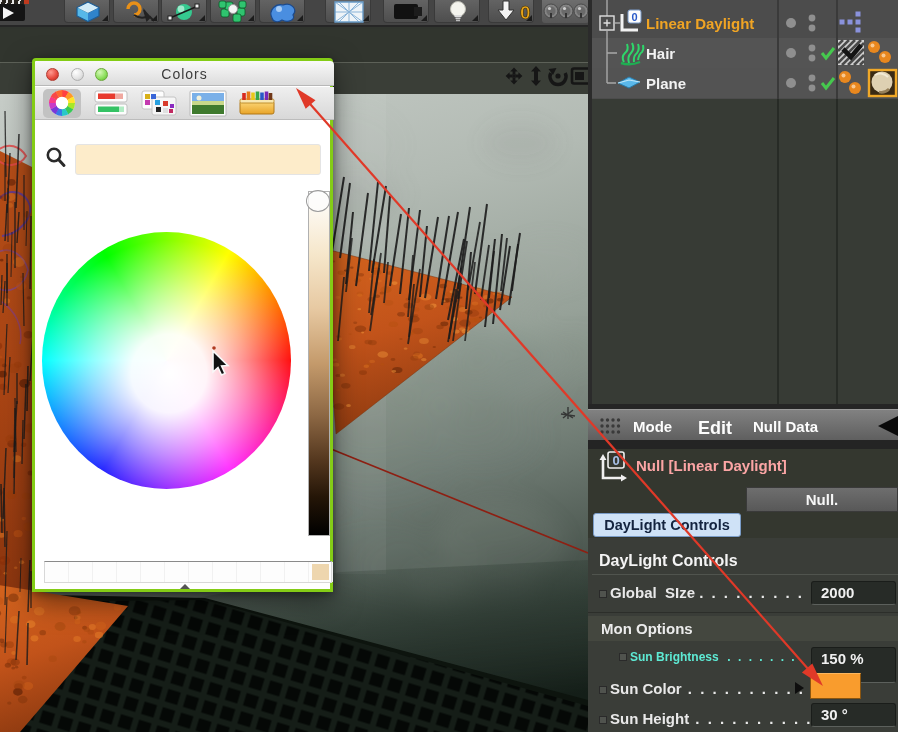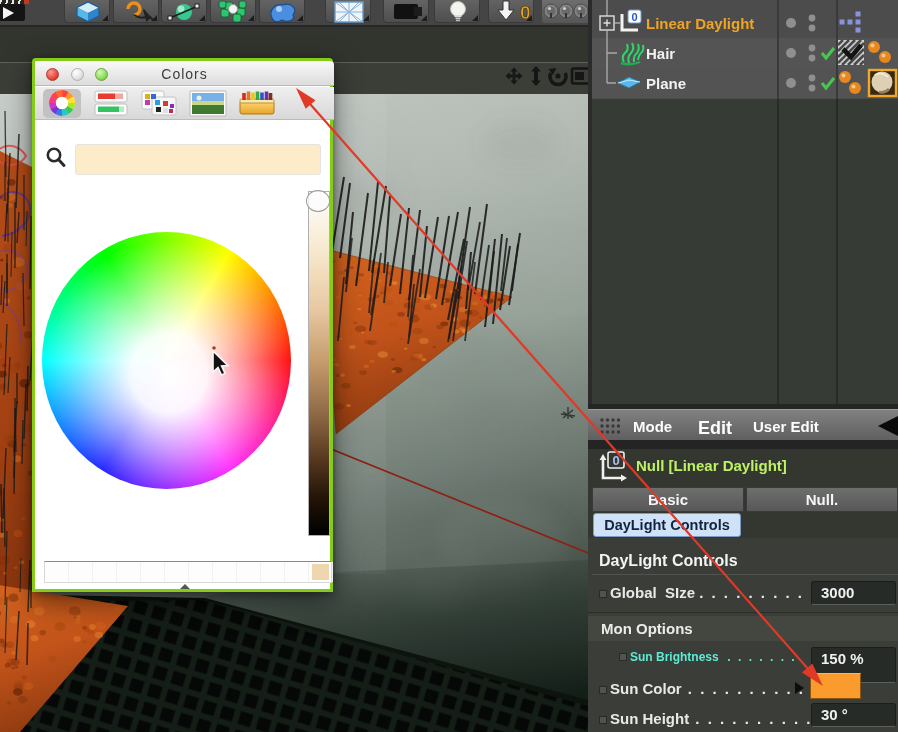--- a/index.html
+++ b/index.html
@@ -620,42 +620,41 @@
           <circle cx="30.5" cy="16" r="1.7"></circle>
           <circle cx="14.0" cy="22" r="1.7"></circle>
           <circle cx="19.5" cy="22" r="1.7"></circle>
           <circle cx="25.0" cy="22" r="1.7"></circle>
           <circle cx="30.5" cy="22" r="1.7"></circle>
         </g>
         <path d="M290,16 L310,6 L310,26 Z" fill="#0a0a0a"></path>
       </svg>
       <div class="abs" style="left:45px;top:8px;font-size:15px;font-weight:bold;color:#fdfdfd">Mode</div>
       <div class="abs" style="left:110px;top:8px;font-size:18px;font-weight:bold;color:#fdfdfd">Edit</div>
-      <div class="abs" style="left:165px;top:8px;font-size:15px;font-weight:bold;color:#fdfdfd">User Edit</div>
+      <div class="abs" style="left:165px;top:8px;font-size:15px;font-weight:bold;color:#fdfdfd">Null Data</div>
     </div>
 <div class="abs" style="left:588px;top:440px;width:310px;height:9px;background:#242424"></div>
 <div class="abs" style="left:588px;top:449px;width:310px;height:89px;background:#34372f"></div>
 <svg class="abs" style="left:588px;top:449px" width="310" height="40" viewBox="0 0 310 40">
   <g stroke="#f0f0f0" stroke-width="2.6" fill="none">
         <path d="M15,11 L15,29 L33,29"></path>
       </g>
   <path d="M15,5 l-3.5,6 h7 z M39,29 l-6,-3.5 v7 z" fill="#f0f0f0"></path>
   <rect x="20" y="3" width="16" height="16" rx="2" fill="none" stroke="#f0f0f0" stroke-width="1.6"></rect>
   <text x="28" y="16" font-size="13" font-weight="bold" fill="#a8c0e8" text-anchor="middle">0</text>
 </svg>
-<div class="abs" style="left:636px;top:457px;font-size:15px;font-weight:bold;color:#bef264">Null [Linear Daylight]</div>
-<div class="abs" style="left:592px;top:487px;width:152px;height:25px;background:linear-gradient(180deg,#6e6e6e,#585858);border:1px solid #3a3a3a;text-align:center;font-size:15px;font-weight:bold;color:#f6f6f6;line-height:24px">Basic</div>
+<div class="abs" style="left:636px;top:457px;font-size:15px;font-weight:bold;color:#fca5a5">Null [Linear Daylight]</div>
 <div class="abs" style="left:746px;top:487px;width:152px;height:25px;background:linear-gradient(180deg,#6e6e6e,#585858);border:1px solid #3a3a3a;text-align:center;font-size:15px;font-weight:bold;color:#f6f6f6;line-height:24px">Null.</div>
 <div class="abs" style="left:592px;top:487px;width:306px;height:25px;background:transparent"></div>
 <div class="abs" style="left:588px;top:538px;width:310px;height:194px;background:#3a3d38"></div>
 <div class="abs" style="left:593px;top:513px;width:148px;height:24px;background:#cfe2f7;border:1.5px solid #7a9cc8;border-radius:3px;text-align:center;font-size:14.5px;font-weight:bold;color:#13233f;line-height:22px">DayLight Controls</div>
 <div class="abs" style="left:599px;top:552px;font-size:16px;font-weight:bold;color:#f4f4f4">DayLight Controls</div>
 <div class="abs" style="left:592px;top:574px;width:306px;height:1px;background:#50544e"></div>
 <div class="abs" style="left:599px;top:584px;width:200px;font-size:15px;font-weight:bold;color:#e9e9e9;white-space:nowrap"><span style="display:inline-block;width:8px;height:8px;background:#50534e;border:1px solid #2a2a2a;margin-right:3px"></span>Global&nbsp; SIze&nbsp;<span style="font-weight:bold;letter-spacing:2px">. . . . . . . . . .</span></div>
-<div class="abs" style="left:811px;top:581px;width:85px;height:24px;background:#272b27;border:1px solid #1a1d1a;border-bottom-color:#5c605c;border-radius:3px;font-size:15px;font-weight:bold;color:#f0f0f0;line-height:22px;padding-left:9px">3000</div>
+<div class="abs" style="left:811px;top:581px;width:85px;height:24px;background:#272b27;border:1px solid #1a1d1a;border-bottom-color:#5c605c;border-radius:3px;font-size:15px;font-weight:bold;color:#f0f0f0;line-height:22px;padding-left:9px">2000</div>
 <div class="abs" style="left:588px;top:612px;width:310px;height:1px;background:#2c2e2a"></div>
 <div class="abs" style="left:588px;top:616px;width:310px;height:25px;background:#44473f"></div>
 <div class="abs" style="left:601px;top:620px;font-size:15px;font-weight:bold;color:#ececec">Mon Options</div>
 <div class="abs" style="left:619px;top:650px;width:200px;font-size:12px;font-weight:bold;color:#5eead4;white-space:nowrap"><span style="display:inline-block;width:8px;height:8px;background:#50534e;border:1px solid #2a2a2a;margin-right:3px"></span>Sun Brightness&nbsp;<span style="font-weight:bold;letter-spacing:2px">&nbsp;. . . . . . .</span></div>
 <div class="abs" style="left:811px;top:647px;width:85px;height:36px;background:#272b27;border:1px solid #1a1d1a;border-bottom-color:#5c605c;border-radius:3px;font-size:15px;font-weight:bold;color:#f0f0f0;line-height:22px;padding-left:9px">150 %</div>
 <div class="abs" style="left:599px;top:680px;width:200px;font-size:15px;font-weight:bold;color:#e9e9e9;white-space:nowrap"><span style="display:inline-block;width:8px;height:8px;background:#50534e;border:1px solid #2a2a2a;margin-right:3px"></span>Sun Color<span style="font-weight:bold;letter-spacing:2px">&nbsp;. . . . . . . . . . .</span></div>
 <div class="abs" style="left:795px;top:682px;width:0;height:0;border-left:9px solid #0e0e0e;border-top:6px solid transparent;border-bottom:6px solid transparent"></div>
 <div class="abs" style="left:810px;top:673px;width:51px;height:26px;background:#f99c2d;border:1px solid #8a5510;border-top-color:#fbb65e"></div>
 <div class="abs" style="left:599px;top:710px;width:200px;font-size:15px;font-weight:bold;color:#e9e9e9;white-space:nowrap"><span style="display:inline-block;width:8px;height:8px;background:#50534e;border:1px solid #2a2a2a;margin-right:3px"></span>Sun Height<span style="font-weight:bold;letter-spacing:2px">&nbsp;. . . . . . . . . . .</span></div>
 <div class="abs" style="left:811px;top:703px;width:85px;height:24px;background:#272b27;border:1px solid #1a1d1a;border-bottom-color:#5c605c;border-radius:3px;font-size:15px;font-weight:bold;color:#f0f0f0;line-height:22px;padding-left:9px">30 °</div>

